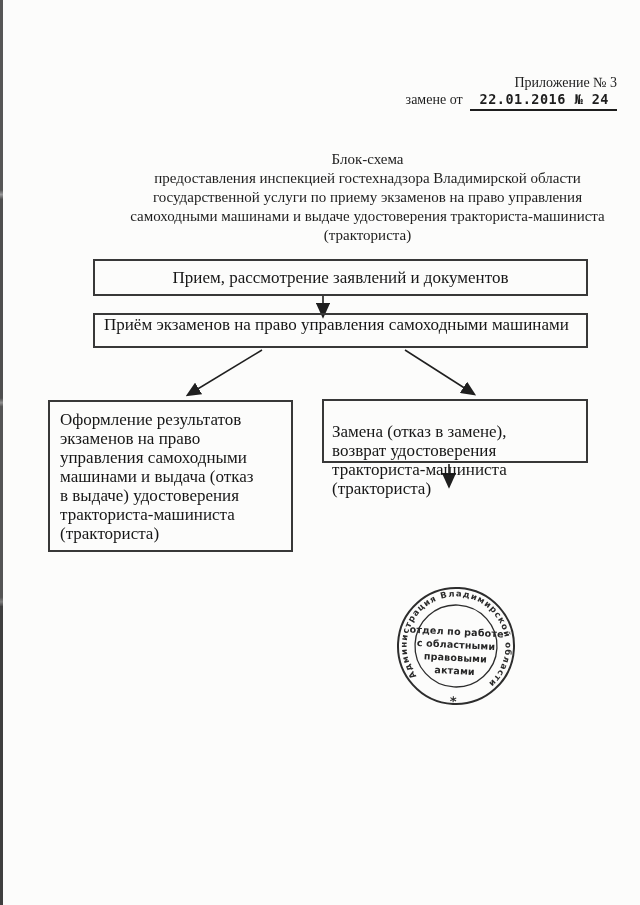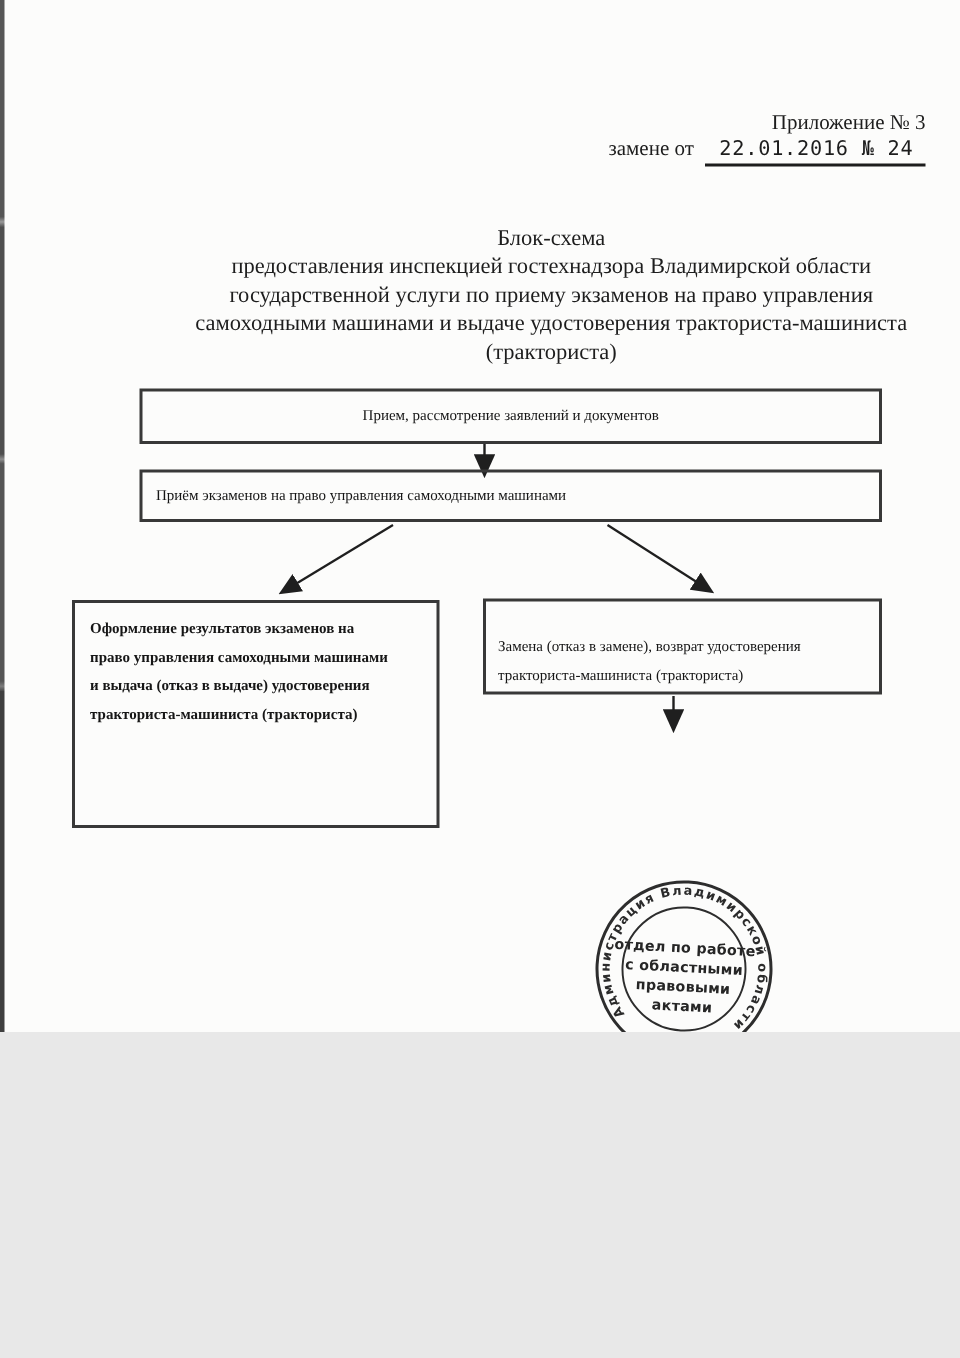--- a/index.html
+++ b/index.html
@@ -1,20 +1,20 @@
 <!DOCTYPE html>
 <html><head>
 <meta charset="utf-8">
 <style>
   html, body { margin: 0; padding: 0; }
   body { background: #e8e8e8; }
   .page {
     position: relative;
     width: 640px;
-    height: 688px;
+    height: 905px;
     background: #fcfcfb;
     font-family: "Liberation Serif", serif;
     color: #1d1d1d;
     overflow: hidden;
     margin: 0 auto;
   }
   .scan-edge {
     position: absolute;
     left: 0; top: 0;
     width: 3px; height: 100%;
@@ -33,54 +33,53 @@
     text-align: right;
     font-size: 14px;
     line-height: 17px;
     white-space: nowrap;
   }
   .hdr-date {
     display: inline-block;
     margin-left: 7px;
     padding: 0 8px 1px 10px;
     font-family: "DejaVu Sans Mono", monospace;
-    font-weight: normal;
+    font-weight: bold;
     font-size: 13.5px;
     letter-spacing: 0.5px;
     border-bottom: 2px solid #1d1d1d;
   }
   .doc-title {
     position: absolute;
     top: 150px; left: 85px; width: 565px;
     text-align: center;
     font-size: 15px;
     line-height: 19px;
   }
   .bx {
     position: absolute;
     box-sizing: border-box;
     border: 2px solid #383838;
-    font-size: 10px;
+    font-size: 17px;
     line-height: 19px;
     color: #161616;
     background: transparent;
   }
   .bx-center {
     display: flex;
     align-items: center;
     justify-content: center;
     text-align: center;
   }
   .bx-left {
     display: flex;
-    align-items: center;
   }
   #box1 { left: 93px; top: 259px; width: 495px; height: 37px; }
   #box2 { left: 93px; top: 313px; width: 495px; height: 35px; padding-left: 9px; }
-  #boxL { left: 48px; top: 400px; width: 245px; height: 152px; padding: 8px 26px 0 10px; font-weight: bold; }
+  #boxL { left: 48px; top: 400px; width: 245px; height: 152px; padding: 8px 26px 0 10px; }
   #boxR1 { left: 322px; top: 399px; width: 266px; height: 64px; padding: 21px 26px 0 8px; }
   #boxR2 { left: 322px; top: 483px; width: 266px; height: 65px; padding: 6px 4px 0 8px; }
   .arrows, .stampwrap { position: absolute; pointer-events: none; }
   .arrows { left: 0; top: 0; }
   .stampwrap { left: 386px; top: 576px; }
 </style>
 </head>
 <body>
 
 <div class="page">

